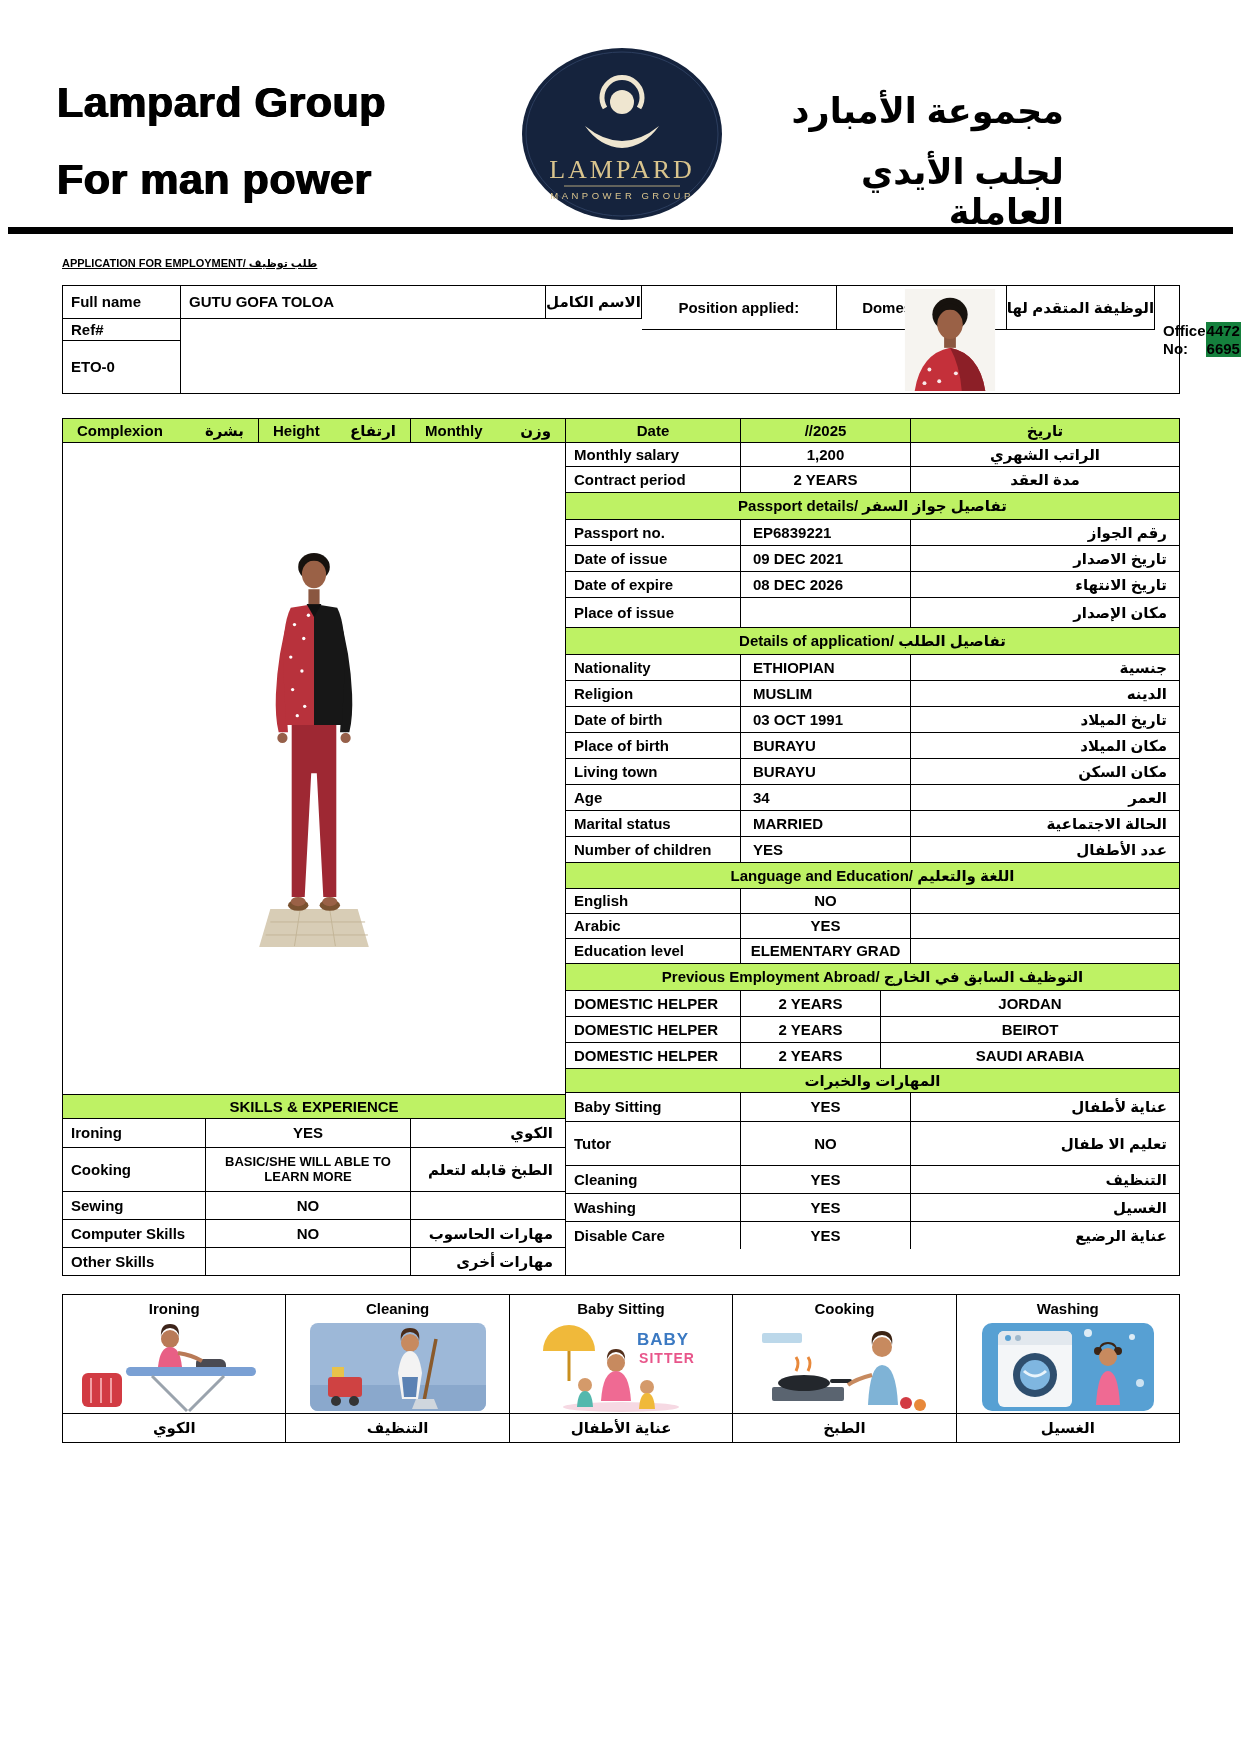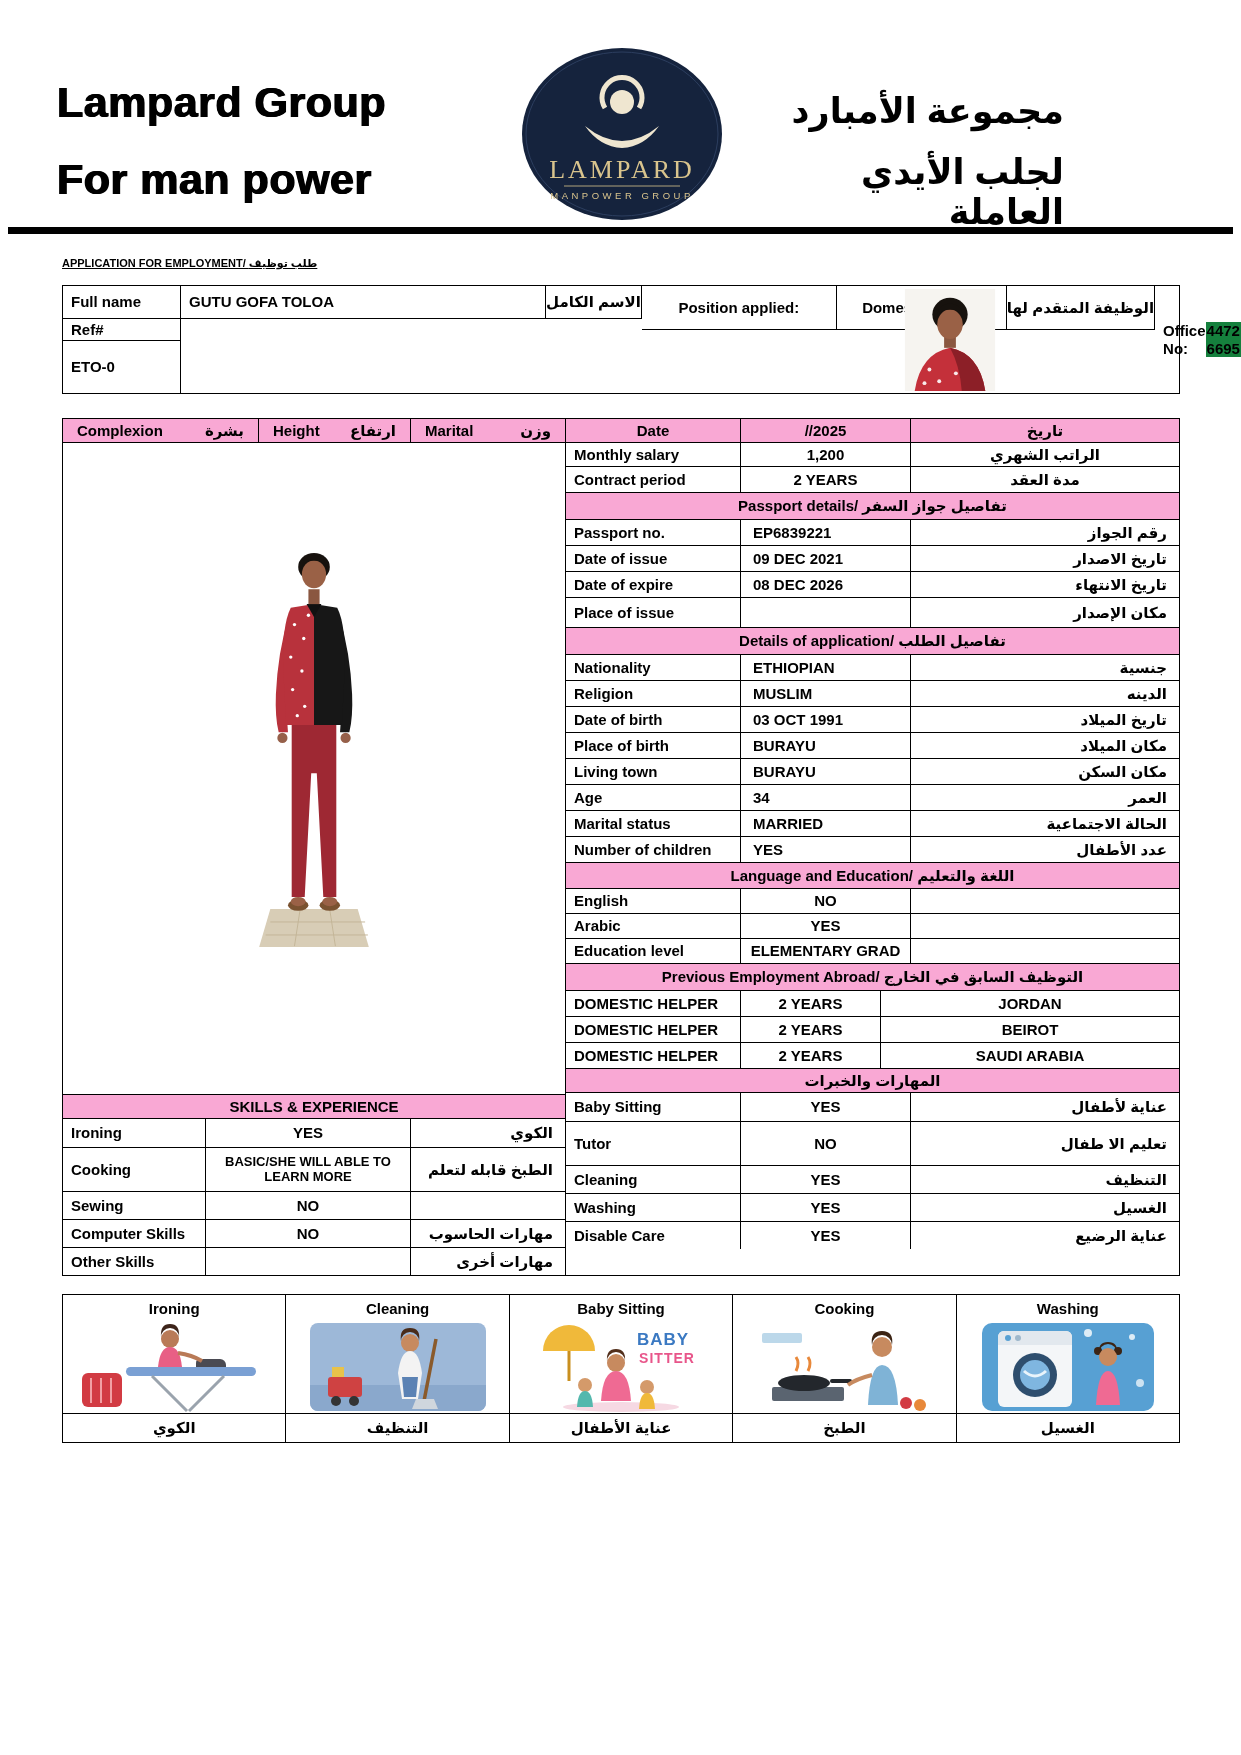--- a/index.html
+++ b/index.html
@@ -22,21 +22,21 @@
   .cell{display:flex;align-items:center;font-weight:700;font-size:15px;line-height:1.15;
         border-right:1px solid #000;border-bottom:1px solid #000;overflow:hidden}
   .row{display:flex;flex-shrink:0}
   .pl{padding-left:8px}
   .pl2{padding-left:12px}
   .c{justify-content:center;text-align:center}
   .arr{justify-content:flex-end;padding-right:12px;text-align:center}
   .mix{justify-content:space-between;padding:0 14px}
   .flex{flex:1}
   .small{font-size:13px;text-align:center;justify-content:center;padding:0 6px}
-  .shade{background:#f9a8d4}
+  .shade{background:#bef264}
   .hl{background:#15803d;padding:0 1px}
 
   .h22{height:22px}.h24{height:24px}.h25{height:25px}.h26{height:26px}.h27{height:27px}
   .h28{height:28px}.h29{height:29px}.h30{height:30px}.h33{height:33px}.h44{height:44px}
 
   .w140{width:140px;flex-shrink:0}.w143{width:143px;flex-shrink:0}.w152{width:152px;flex-shrink:0}.w170{width:170px;flex-shrink:0}.w175{width:175px;flex-shrink:0}
   .w195{width:195px;flex-shrink:0}.w196{width:196px;flex-shrink:0}.w205{width:205px;flex-shrink:0}
 
   
   .info-table{position:absolute;left:62px;top:285px;width:1118px;height:109px;border:1px solid #000;display:flex}
@@ -145,21 +145,21 @@
       <div class="row h24 shade">
         <div class="cell mix w196">
           <span>Complexion</span>
           <span>بشرة</span>
         </div>
         <div class="cell mix w152">
           <span>Height</span>
           <span>ارتفاع</span>
         </div>
         <div class="cell mix flex">
-          <span>Marital</span>
+          <span>Monthly</span>
           <span>وزن</span>
         </div>
       </div>
 
       <div class="photo-cell">
         <svg viewBox="0 0 170 500" width="158" height="465">
           <polygon points="38,456 132,456 144,497 26,497" fill="#d8cdb6"></polygon>
           <line x1="38" y1="470" x2="140" y2="470" stroke="#c2b496" stroke-width="1"></line>
           <line x1="33" y1="484" x2="143" y2="484" stroke="#c2b496" stroke-width="1"></line>
           <line x1="70" y1="457" x2="64" y2="496" stroke="#c2b496" stroke-width="1"></line>

